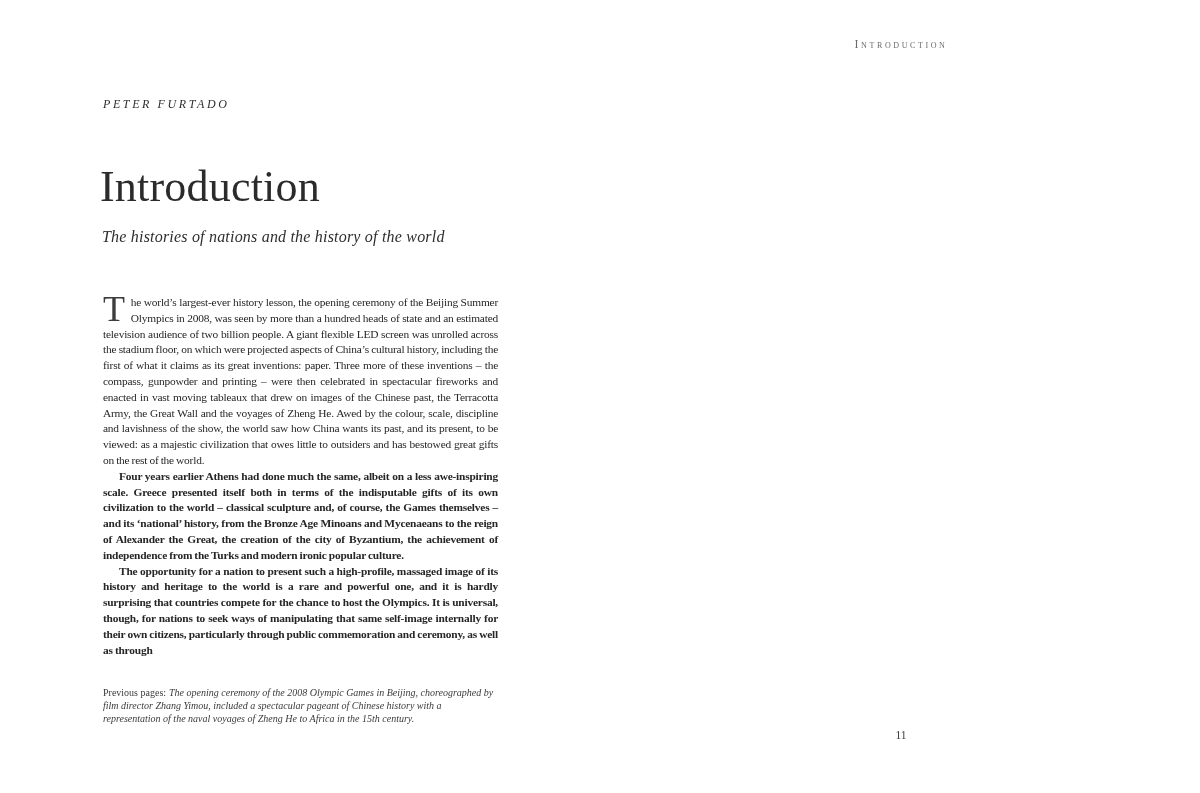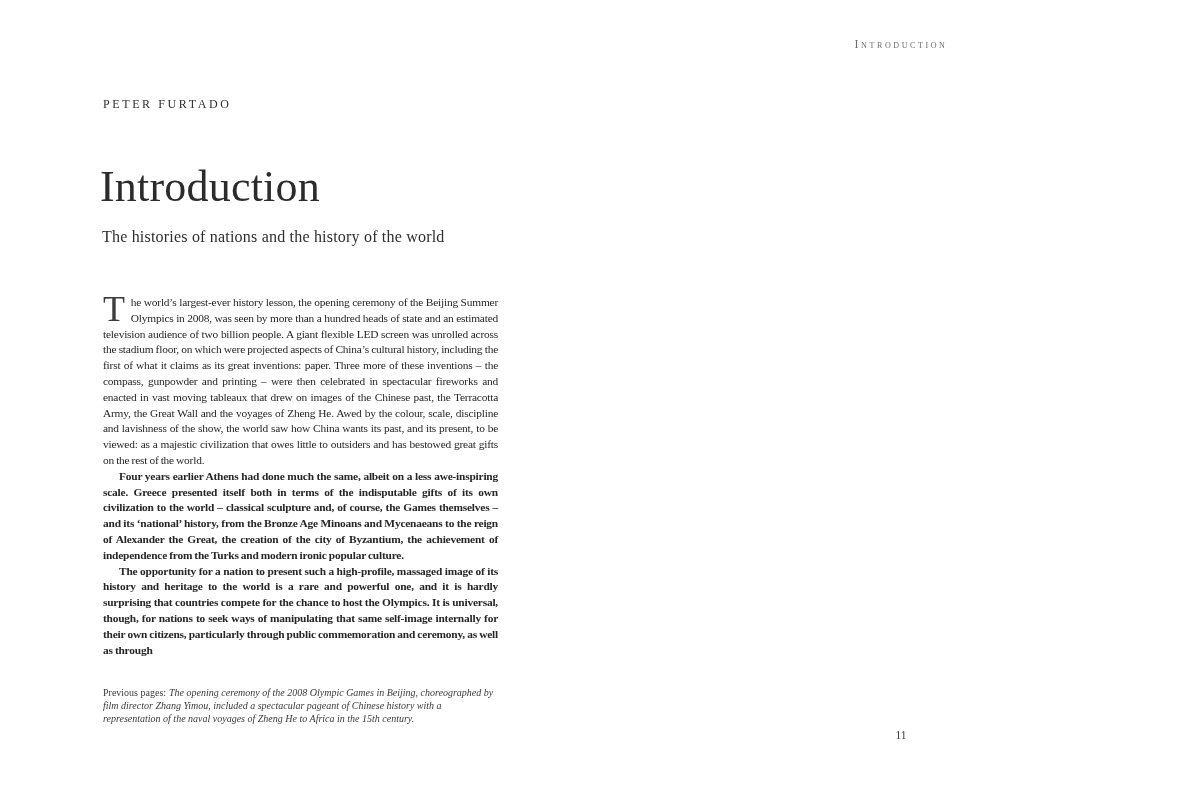--- a/index.html
+++ b/index.html
@@ -20,33 +20,35 @@
   .page-left  { left: 0;   width: 600px; }
   .page-right { left: 600px; width: 600px; }
 
   
   .author {
     position: absolute;
     left: 103px; top: 97px;
     font-size: 12px;
     letter-spacing: 2.6px;
     color: #2e2e2e;
+    font-style: italic;
   }
   .chapter-title {
     position: absolute;
     left: 100px; top: 162px;
     font-size: 44px;
     line-height: 1.12;
     color: #2b2b2b;
     letter-spacing: 0.2px;
   }
   .chapter-subtitle {
     position: absolute;
     left: 102px; top: 228px;
     font-size: 16px;
+    font-style: italic;
     color: #2e2e2e;
     letter-spacing: 0.2px;
   }
   .body-col {
     position: absolute;
     text-align: justify;
     font-size: 11.4px;
     letter-spacing: -0.2px;
     word-spacing: -0.5px;
     color: #262626;

